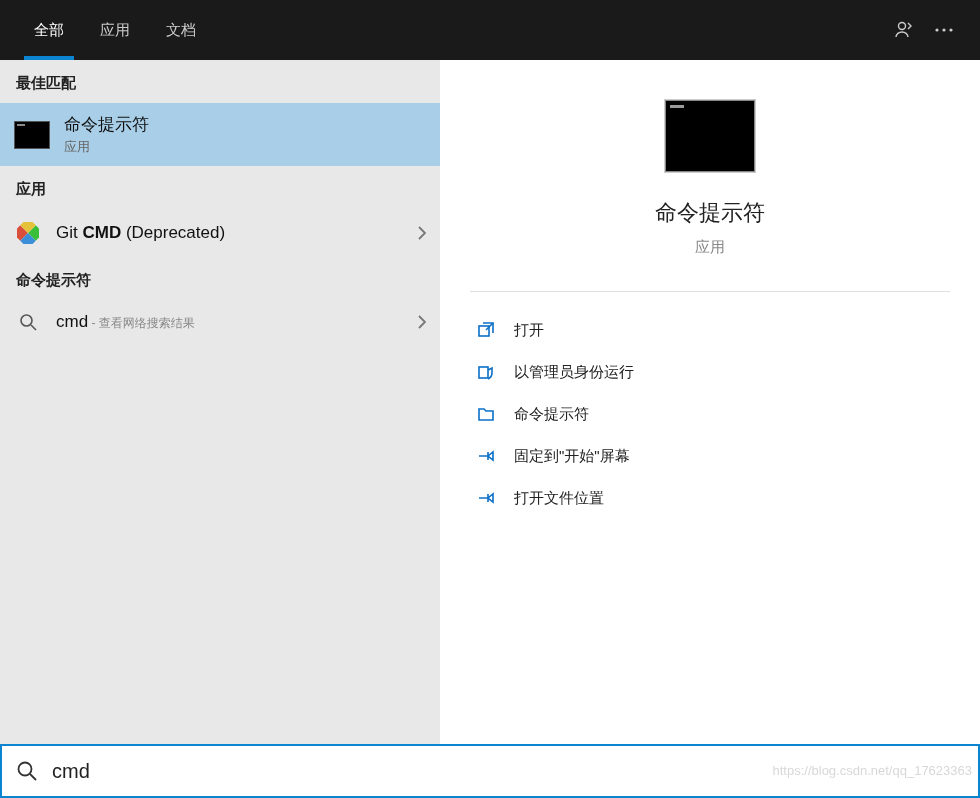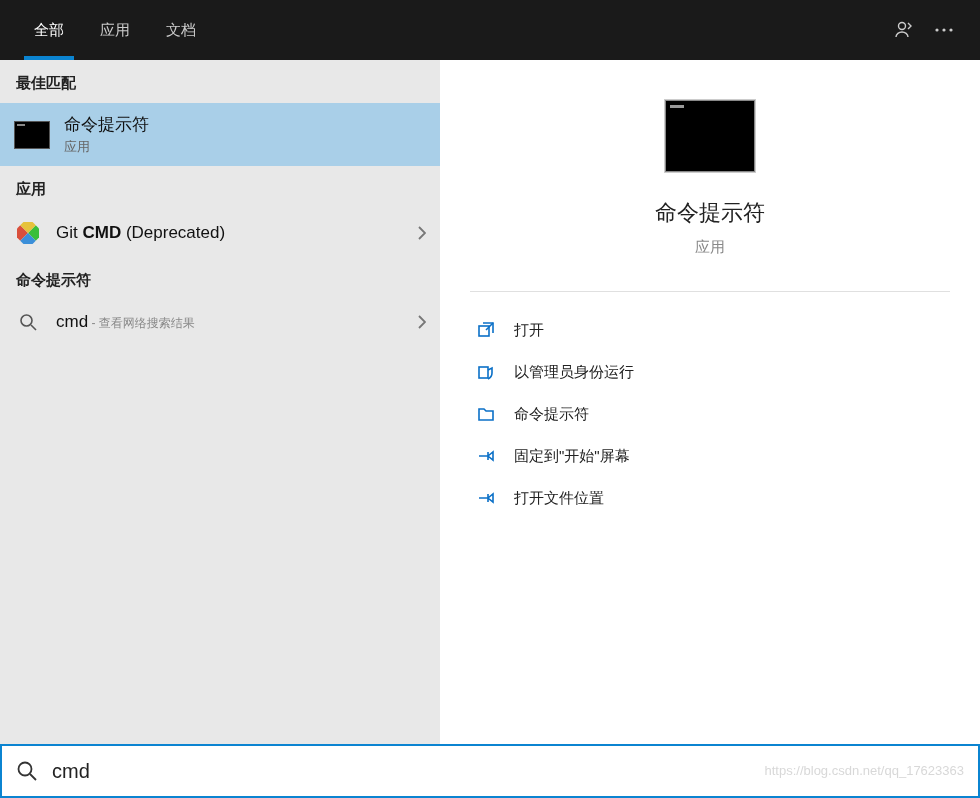--- a/index.html
+++ b/index.html
@@ -38,21 +38,21 @@
 .app-title { margin-top:26px; font-size:22px; color:#222; }
 .app-sub { margin-top:10px; font-size:15px; color:#888; }
 .divider { width:calc(100% - 60px); border-top:1px solid #e0e0e0; margin-top:34px; }
 .actions { align-self:stretch; padding:20px 30px 0 30px; display:flex; flex-direction:column; gap:6px; }
 .action { display:flex; align-items:center; gap:18px; padding:8px 6px; cursor:pointer; font-size:15px; color:#222; }
 .action .aicon { width:20px; height:20px; color:#0b70c7; display:flex; align-items:center; justify-content:center; }
 
 .searchbar { position:absolute; left:0; right:0; bottom:0; height:54px; border:2px solid #0b84d1; background:#fff; display:flex; align-items:center; padding:0 14px; gap:14px; }
 .searchbar input { border:none; outline:none; font-size:20px; flex:1; color:#222; background:transparent; }
 .searchbar .mag { color:#333; }
-.watermark { position:absolute; right:16px; bottom:20px; font-size:13px; color:#d8d8d8; pointer-events:none; }
+.watermark { position:absolute; right:8px; bottom:20px; font-size:13px; color:#d8d8d8; pointer-events:none; }
 
 svg { display:block; }
 </style>
 </head>
 <body>
 
 <div class="topbar">
   <div class="tabs">
     <div class="tab active">全部</div>
     <div class="tab">应用</div>

